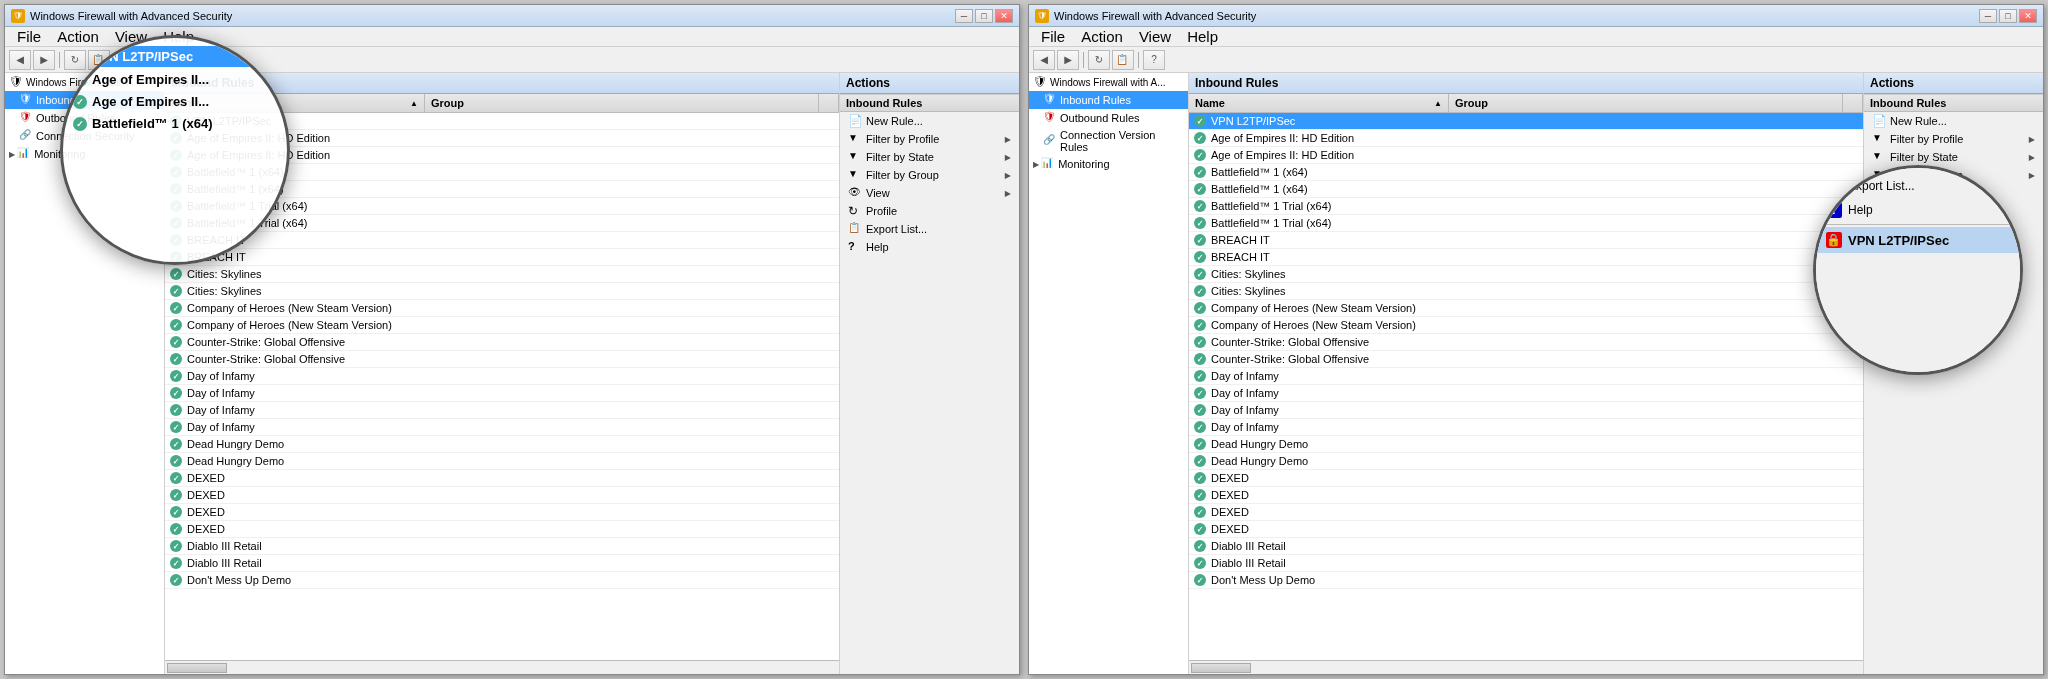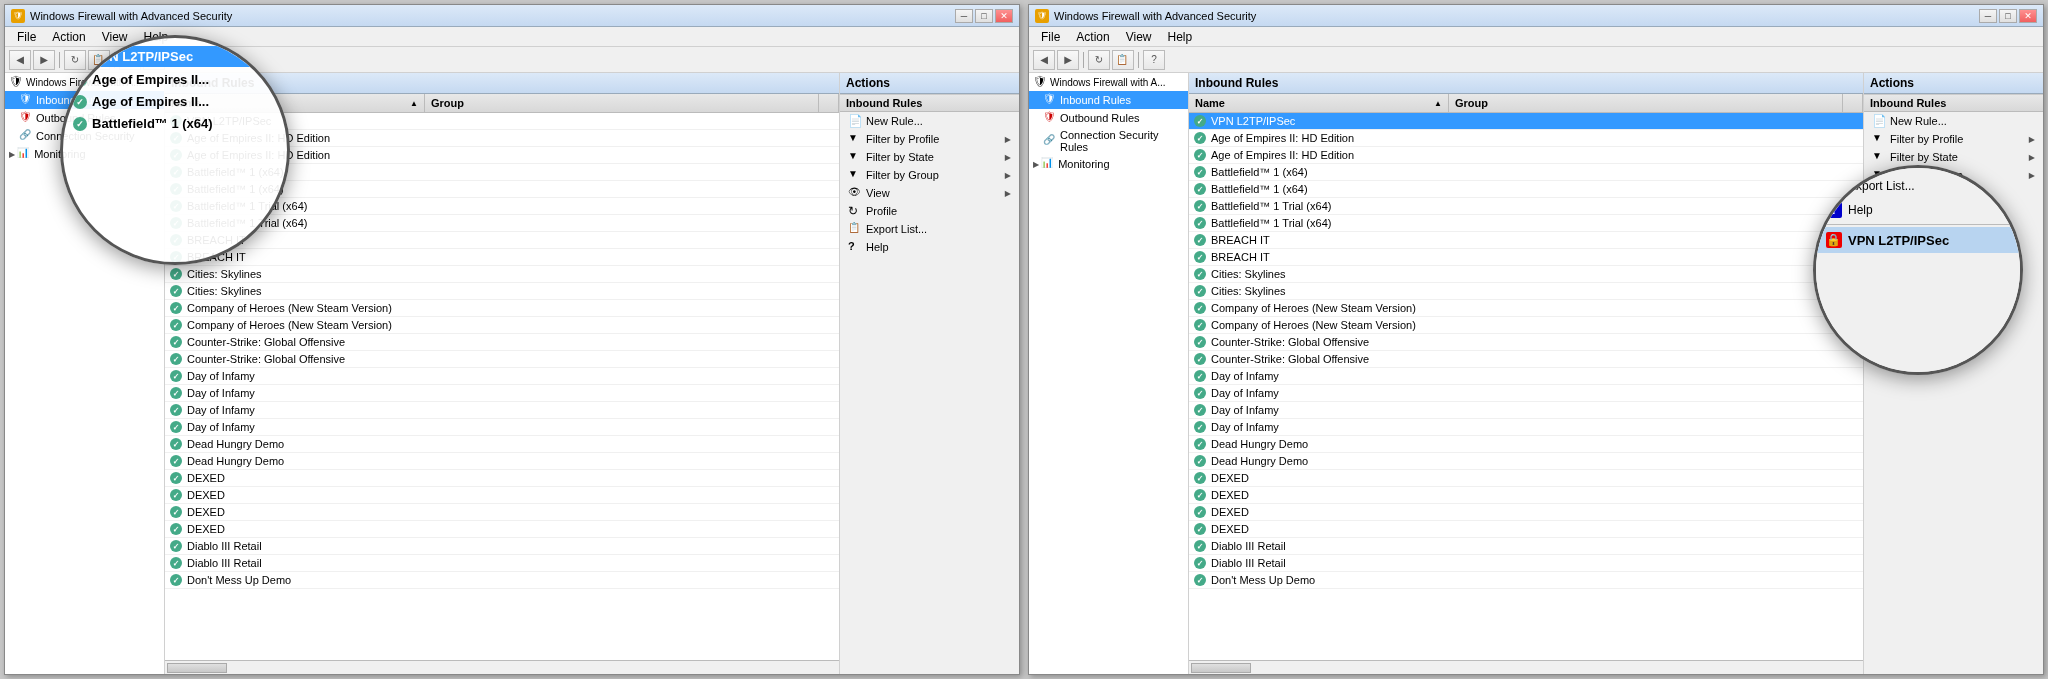--- a/index.html
+++ b/index.html
@@ -79,21 +79,21 @@
       height: 20px;
       display: flex;
       align-items: center;
       padding: 0 4px;
       border-bottom: 1px solid #d0d0d0;
       flex-shrink: 0;
     }
 
     .menu-item {
       padding: 2px 8px;
-      font-size: 12px;
+      font-size: 15px;
       cursor: pointer;
       color: #000;
     }
 
     .toolbar {
       height: 26px;
       background: #f0f0f0;
       border-bottom: 1px solid #d0d0d0;
       display: flex;
       align-items: center;
@@ -678,21 +678,21 @@
       <div class="sidebar-item selected" style="padding-left:14px;">
         <span class="icon" style="font-size:10px;">🛡</span>
         <span>Inbound Rules</span>
       </div>
       <div class="sidebar-item" style="padding-left:14px;">
         <span class="icon" style="font-size:10px;color:#c00;">🛡</span>
         <span>Outbound Rules</span>
       </div>
       <div class="sidebar-item" style="padding-left:14px;">
         <span class="icon" style="font-size:10px;color:#06c;">🔗</span>
-        <span>Connection Security Rules</span>
+        <span>Connection Version Rules</span>
       </div>
       <div class="sidebar-item">
         <span class="expand-arrow">▶</span>
         <span class="icon" style="font-size:10px;">📊</span>
         <span>Monitoring</span>
       </div>
     </div>
 
     <div class="center-panel">
       <div class="panel-header">Inbound Rules</div>

